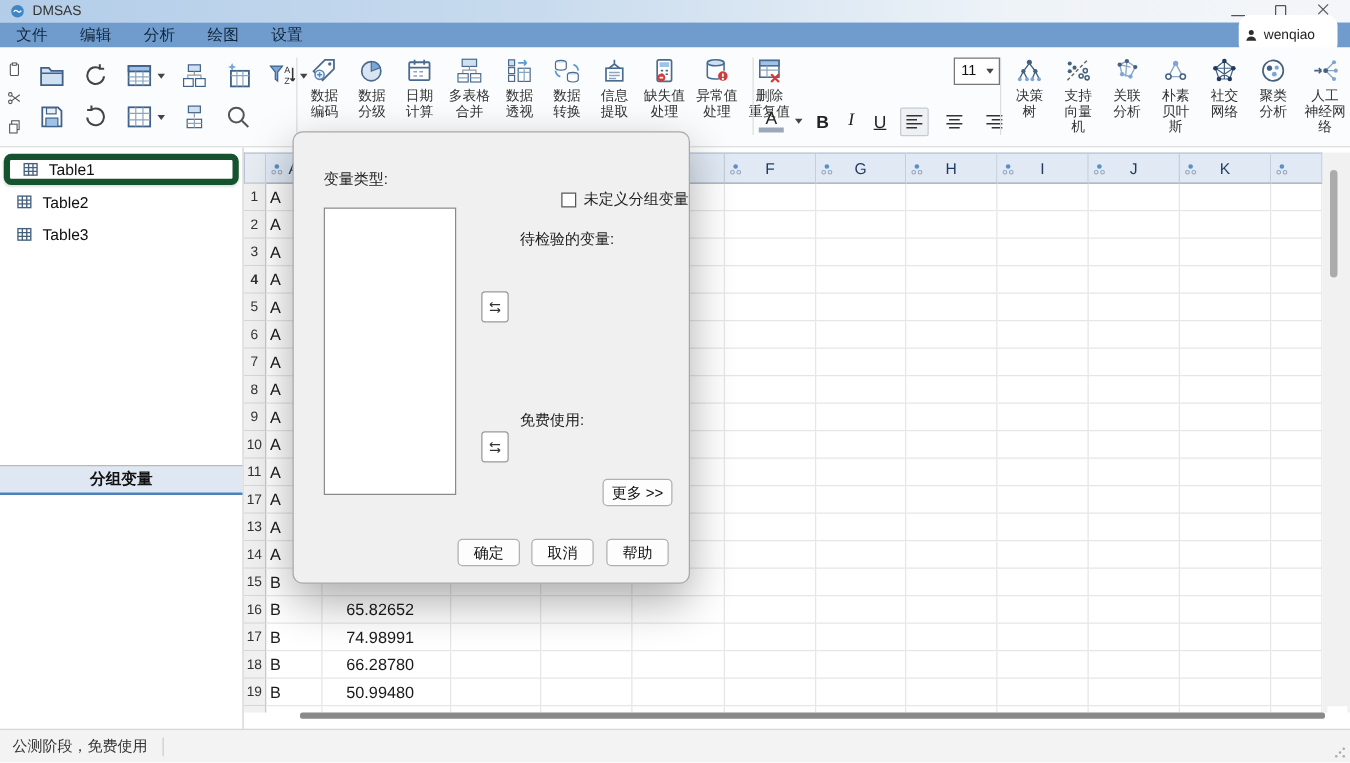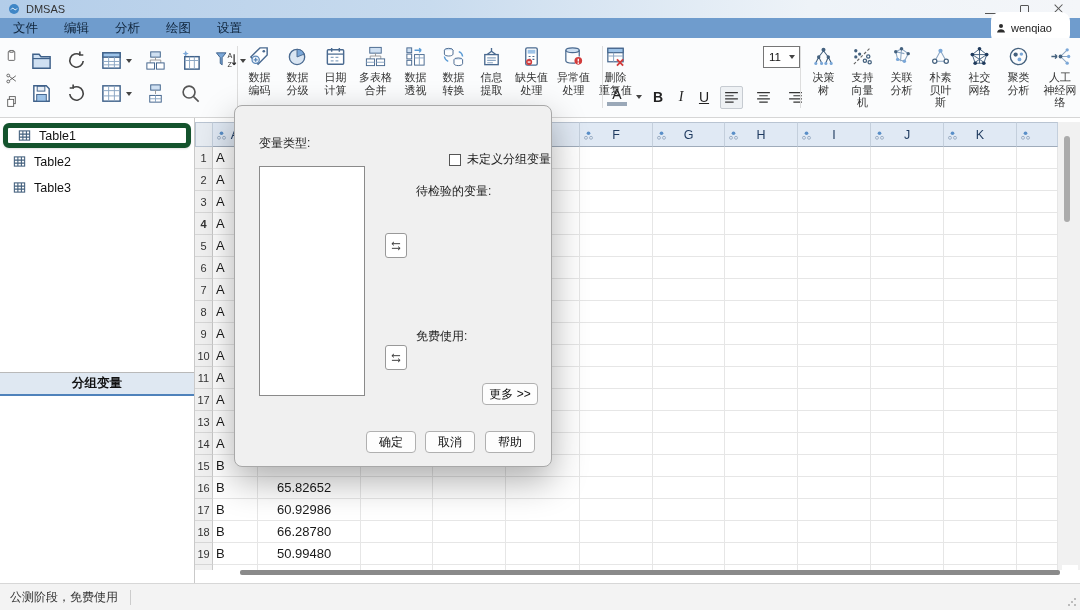--- a/index.html
+++ b/index.html
@@ -996,21 +996,21 @@
         <div class="cell" style="width: 72px;"></div>
         <div class="cell" style="width: 73px;"></div>
         <div class="cell" style="width: 73px;"></div>
         <div class="cell" style="width: 73px;"></div>
         <div class="cell" style="width: 73px;"></div>
         <div class="cell" style="width: 41px;"></div>
       </div>
       <div class="srow">
         <div class="rownum">17</div>
         <div class="cell" style="width: 45px;">B</div>
-        <div class="cell val" style="width: 103px;">60.92986</div>
+        <div class="cell val" style="width: 103px;">74.98991</div>
         <div class="cell" style="width: 72px;"></div>
         <div class="cell" style="width: 73px;"></div>
         <div class="cell" style="width: 74px;"></div>
         <div class="cell" style="width: 73px;"></div>
         <div class="cell" style="width: 72px;"></div>
         <div class="cell" style="width: 73px;"></div>
         <div class="cell" style="width: 73px;"></div>
         <div class="cell" style="width: 73px;"></div>
         <div class="cell" style="width: 73px;"></div>
         <div class="cell" style="width: 41px;"></div>

